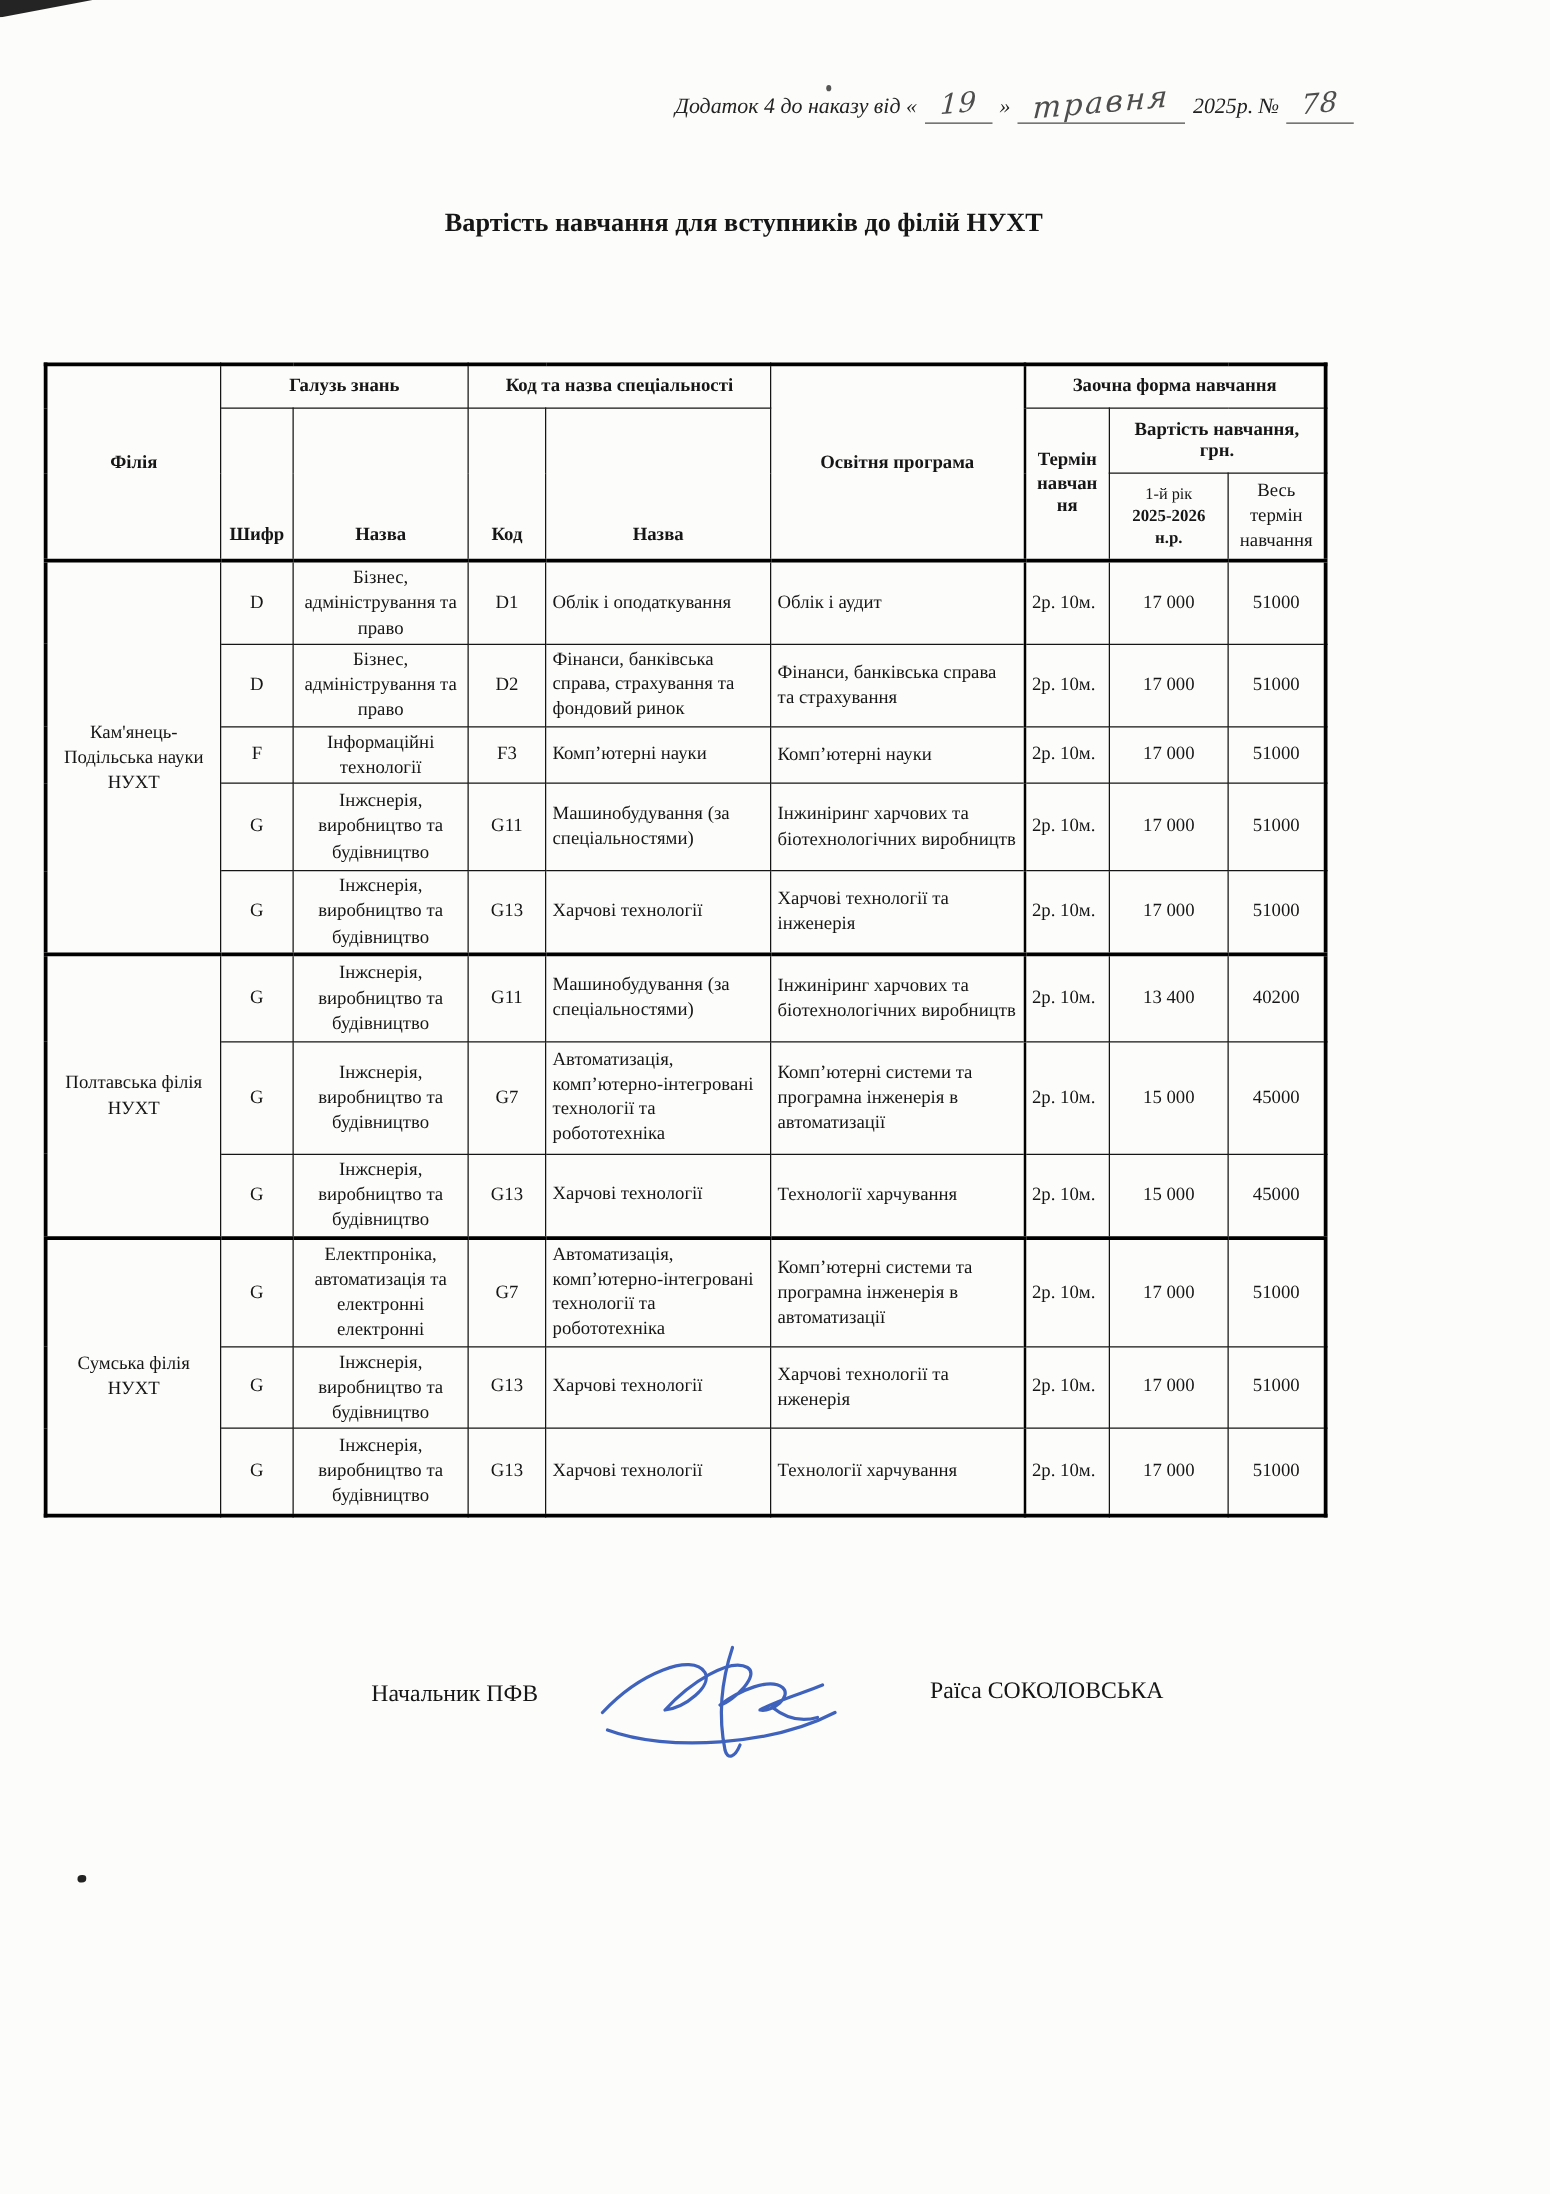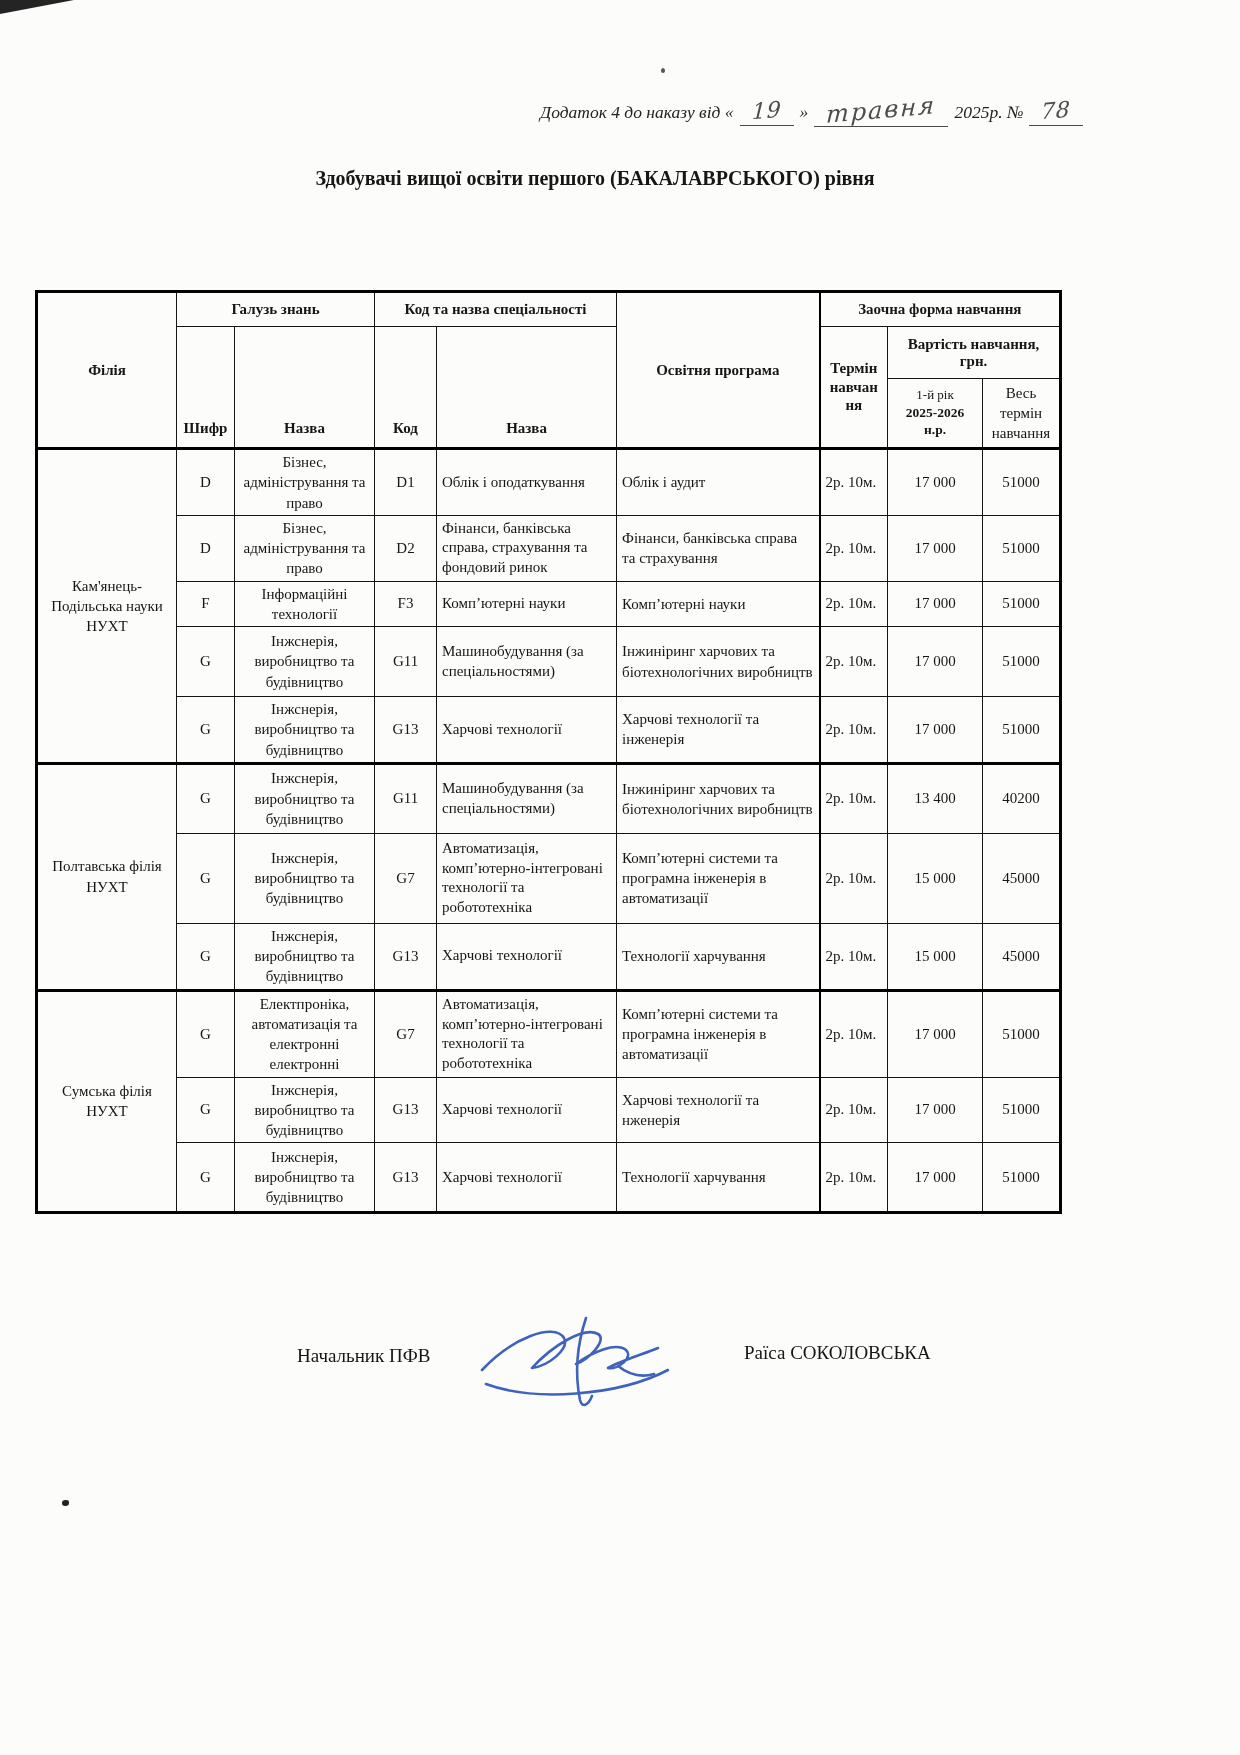--- a/index.html
+++ b/index.html
@@ -19,21 +19,21 @@
     position: absolute; top: 0; left: 0; width: 74px; height: 14px;
     background: #111;
     clip-path: polygon(0 0, 100% 0, 0 100%);
     opacity: .92;
   }
   .artifact-dot-top { position: absolute; left: 661px; top: 68px; width: 4px; height: 5px; background:#555; border-radius: 50%; }
   .artifact-dot-bottom { position: absolute; left: 62px; top: 1500px; width: 7px; height: 6px; background:#222; border-radius: 50% 40% 50% 45%; }
 
   
   .annotation {
-    position: absolute; top: 96px; left: 540px;
+    position: absolute; top: 68px; left: 540px;
     font-style: italic; font-size: 17.5px; color: #222;
     white-space: nowrap;
     display: flex; align-items: baseline; gap: 4px; justify-content: space-between;
   }
   .blank {
     display: inline-block;
     border-bottom: 1.5px solid #4a4a4a;
     padding: 0 12px 2px 12px;
     margin: 0 2px;
   }
@@ -106,21 +106,21 @@
   <div class="annotation">
     <span>Додаток 4 до наказу від «</span>
     <span class="blank"><span class="handwritten">19</span></span>
     <span>»</span>
     <span class="blank"><span class="handwritten hw-month">травня</span></span>
     <span>2025р. №</span>
     <span class="blank"><span class="handwritten">78</span></span>
   </div>
 
   <div class="title-block">
-    <div class="title-line3">Здобувачі вищої освіти першого (БАКАЛАВРСЬКОГО) рівня</div>
+    <div class="title-line1">Вартість навчання для вступників до філій НУХТ</div>
   </div>
 
   <table class="tuition">
     <colgroup>
       <col style="width:140px">
         <col style="width:58px">
         <col style="width:140px">
       <col style="width:62px">
         <col style="width:180px">
         <col style="width:203px">

